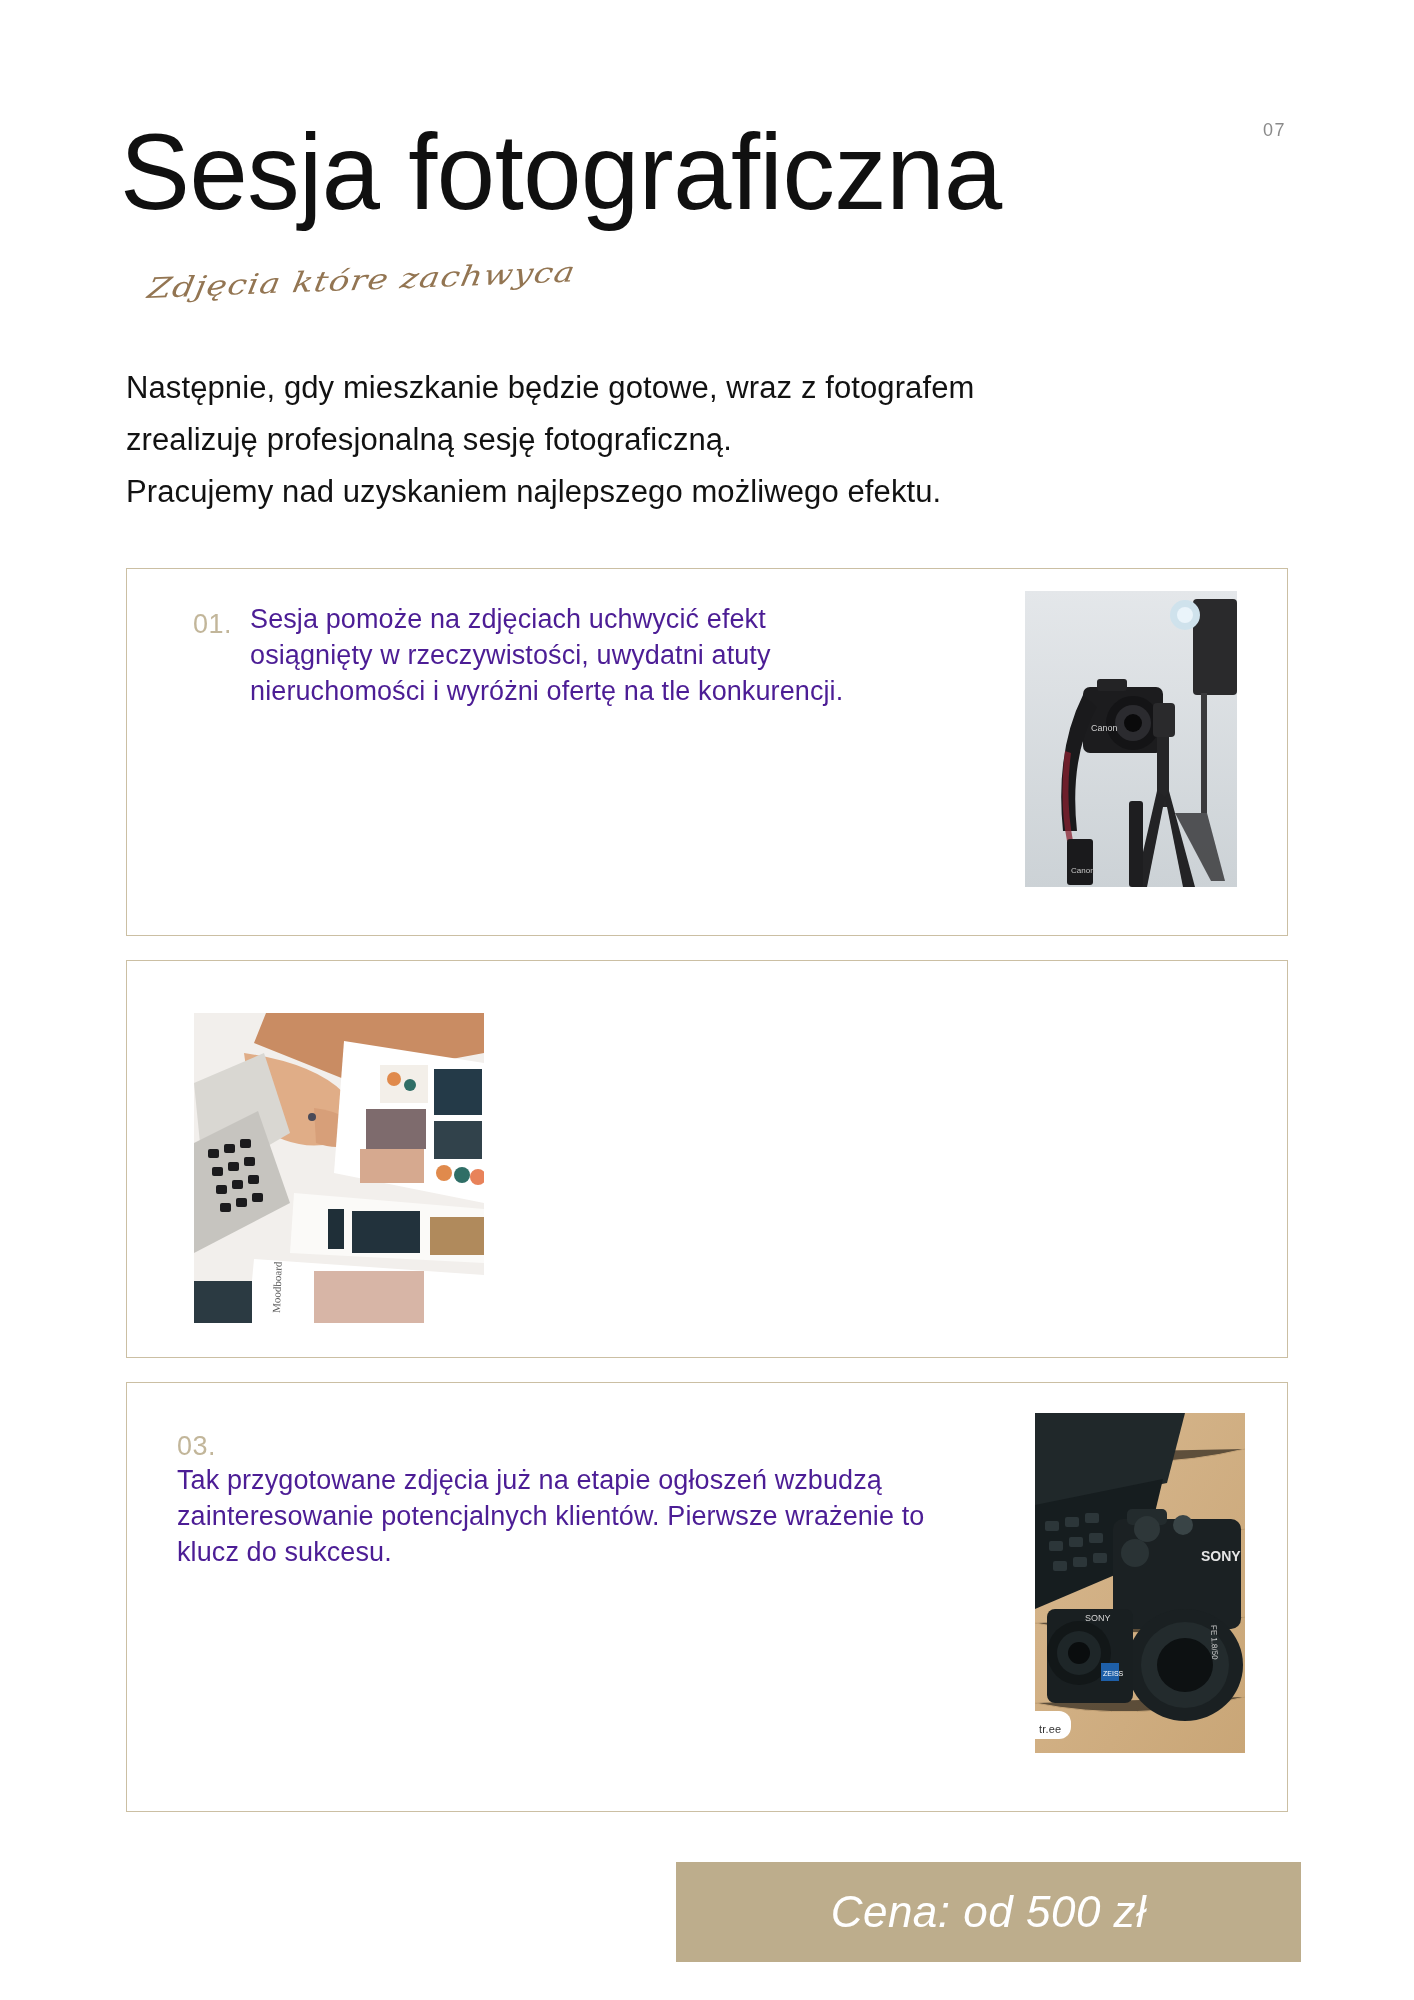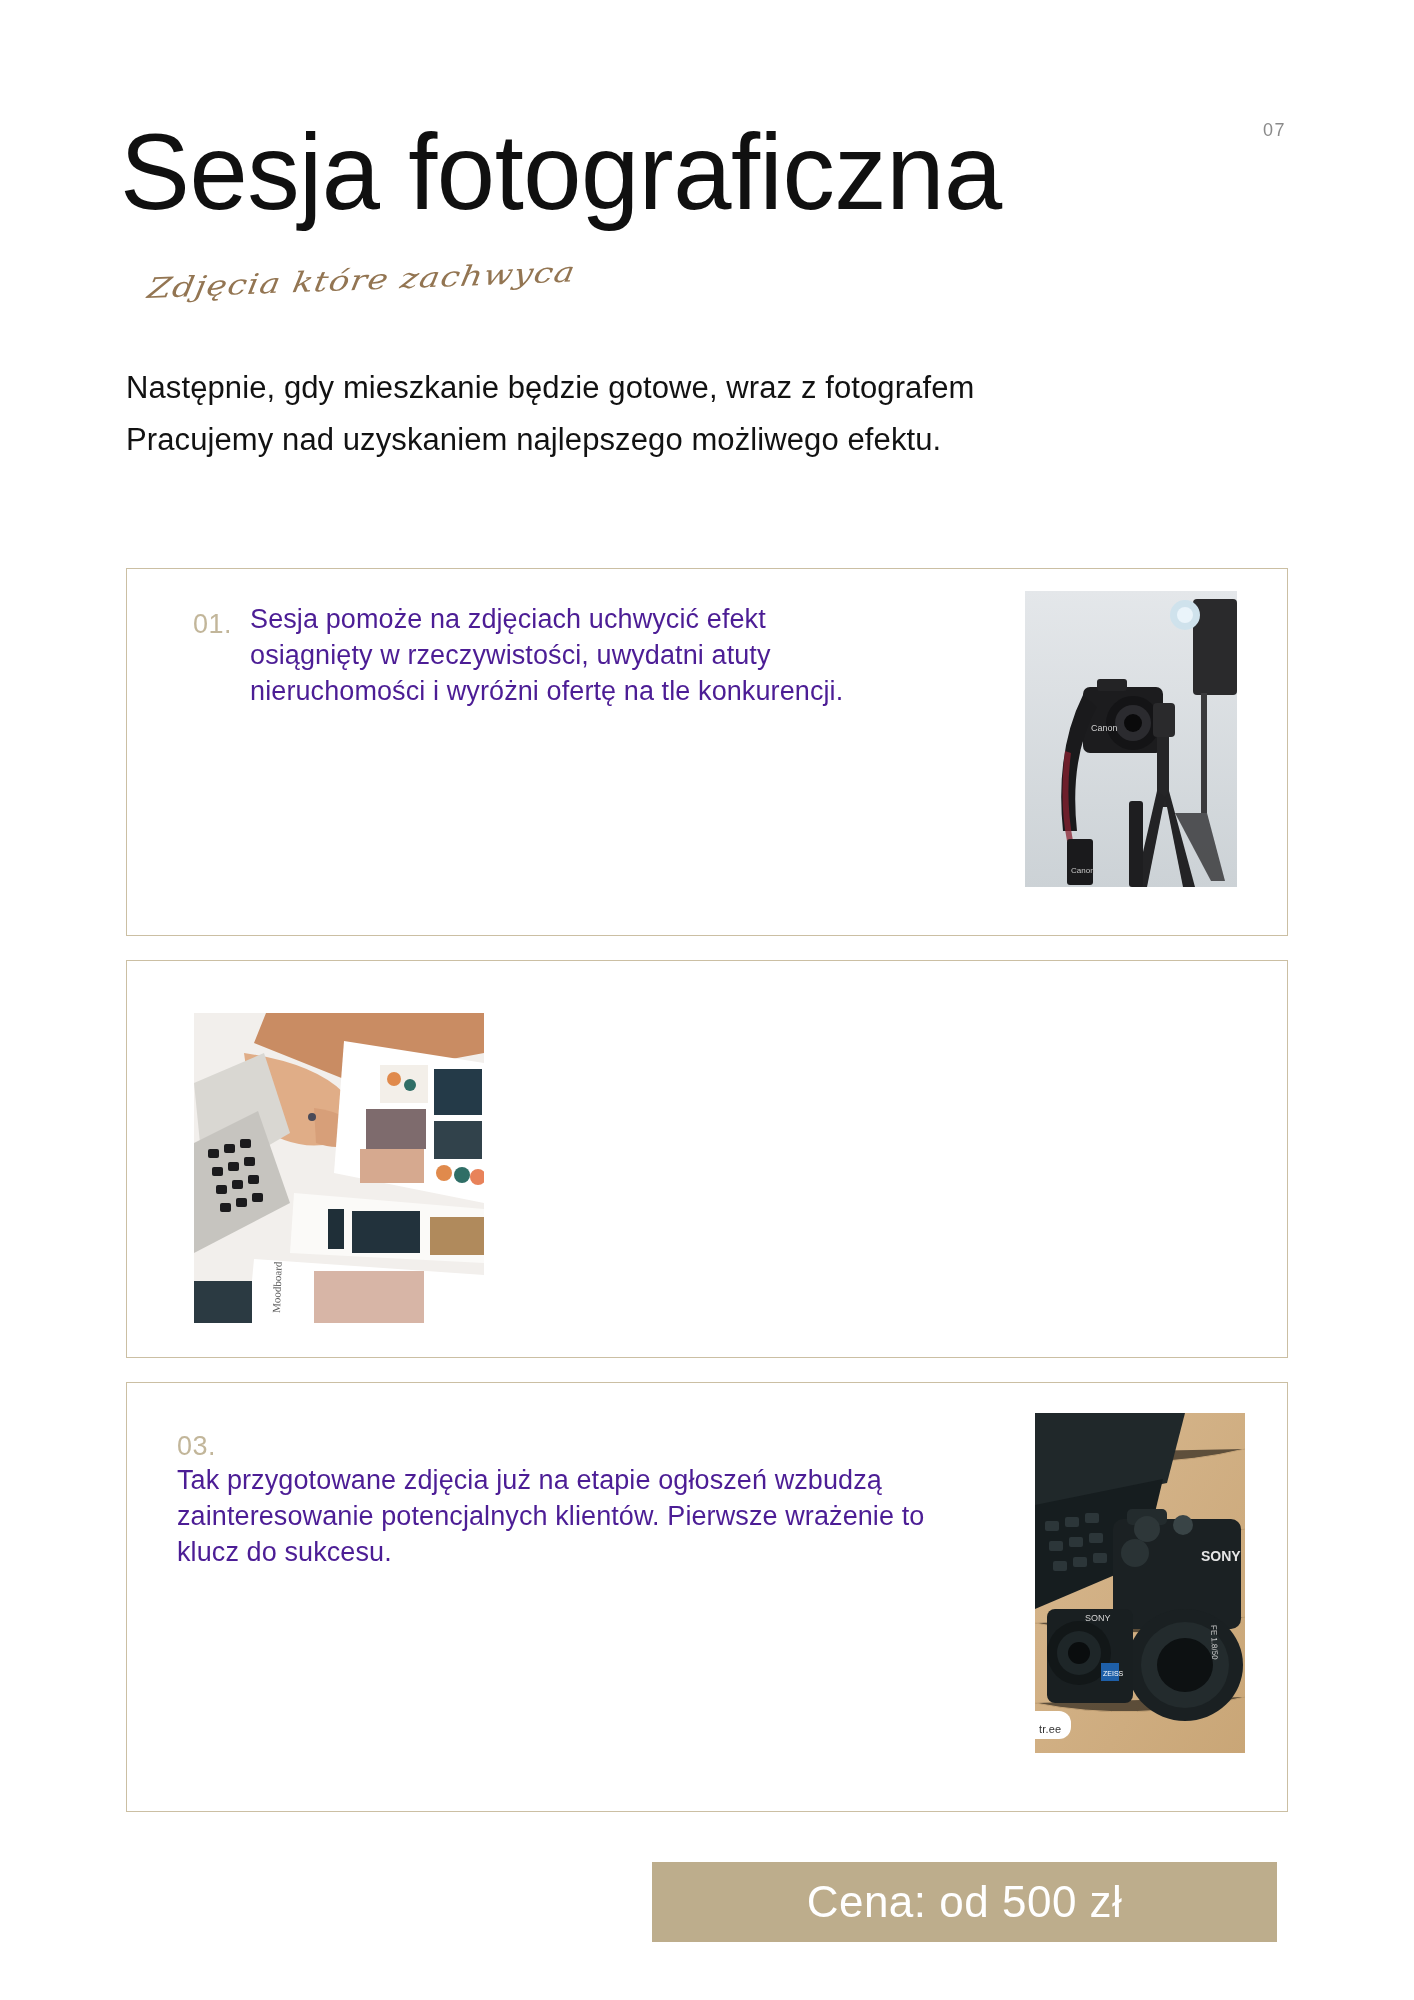--- a/index.html
+++ b/index.html
@@ -144,28 +144,29 @@
     color: #333;
     font-size: 11px;
     padding: 12px 10px 4px 22px;
     border-radius: 12px;
     letter-spacing: 0.2px;
   }
 
   
   .price-bar {
     position: absolute;
-    left: 652px;
+    left: 676px;
     top: 1862px;
     width: 625px;
-    height: 80px;
+    height: 100px;
     background: #bdad8c;
     display: flex;
     align-items: center;
     justify-content: center;
+    font-style: italic;
   }
   .price-bar-label {
     color: #ffffff;
     font-size: 44px;
     font-weight: 300;
     letter-spacing: 0.5px;
   }
 </style>
 </head>
 <body>
@@ -173,20 +174,21 @@
 <div class="page">
 
   <div class="page-number">07</div>
 
   <h1 class="title">Sesja fotograficzna</h1>
 
   <div class="script-subtitle">Zdjęcia które zachwyca</div>
 
   <div class="intro">
     <p>Następnie, gdy mieszkanie będzie gotowe, wraz z fotografem</p>
+    <p>zrealizuję profesjonalną sesję fotograficzną.</p>
     <p>Pracujemy nad uzyskaniem najlepszego możliwego efektu.</p>
   </div>
 
   <div class="card" id="card-1">
     <div class="card-inner">
       <div class="card-body">
         <span class="card-num">01.</span>
         <span class="card-text">Sesja pomoże na zdjęciach uchwycić efekt osiągnięty w rzeczywistości, uwydatni atuty nieruchomości i wyróżni ofertę na tle konkurencji.</span>
       </div>
       <div class="photo" id="photo-1">

